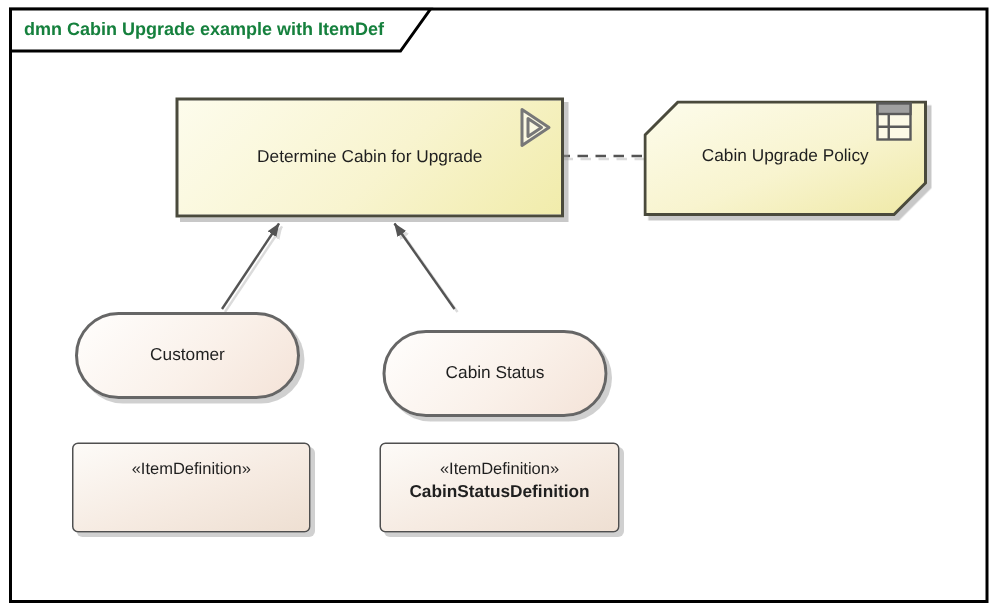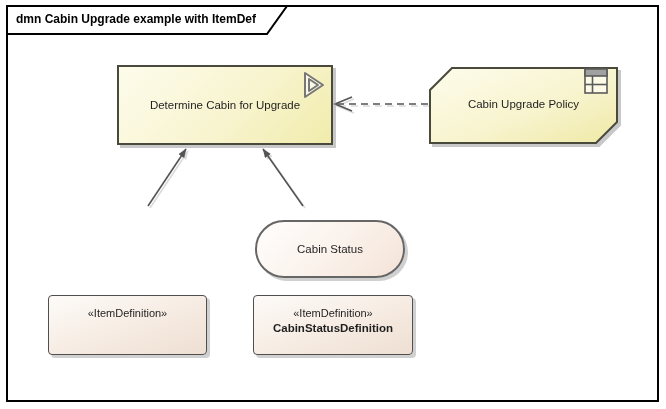--- a/index.html
+++ b/index.html
@@ -7,27 +7,27 @@
     position:relative;width:666px;height:409px;background:#fff;overflow:hidden;
     font-family:"Liberation Sans", sans-serif;color:var(--text,#1f1f1f);
   }
   .frame{
     position:absolute;left:6px;top:5px;width:653px;height:397px;
     border:2px solid var(--frame-border,#000);box-sizing:border-box;background:#fff;
   }
   .tab-svg{position:absolute;left:6px;top:5px;}
   .tab-text{
     position:absolute;left:16px;top:12px;font-size:12px;font-weight:bold;
-    white-space:nowrap;color:#000000;
+    white-space:nowrap;color:#15803d;
   }
   .connectors{position:absolute;left:0;top:0;pointer-events:none;
     filter:drop-shadow(2px 2px 0 rgba(175,175,175,.45));}
   .node-label{font-size:11.5px;line-height:14px;color:var(--text,#1f1f1f);text-align:center;}
   .decision{
-    position:absolute;left:117px;top:65px;width:216px;height:80px;box-sizing:border-box;
+    position:absolute;left:117px;top:65px;width:259px;height:80px;box-sizing:border-box;
     border:2px solid var(--decision-border,#4a4a3c);
     background:linear-gradient(135deg,var(--decision-fill-light,#fdfcec) 0%,#f8f4cf 55%,var(--decision-fill-dark,#f1ecab) 100%);
     box-shadow:3px 3px 0 rgba(145,145,145,.5);
     display:flex;align-items:center;justify-content:center;
   }
   .decision-icon{position:absolute;right:5px;top:4px;}
   .bkm-shape-svg{position:absolute;left:429px;top:67px;filter:drop-shadow(3px 3px 0 rgba(145,145,145,.5));}
   .bkm-label{position:absolute;left:430px;top:97px;width:187px;}
   .bkm-icon{position:absolute;left:584px;top:68px;}
   .input-data{
@@ -98,20 +98,23 @@
     <polygon points="23,1 188,1 188,55 167,76 1,76 1,23" fill="url(#bkmGrad)" stroke="#4a4a3c" stroke-width="2" stroke-linejoin="miter"></polygon>
   </svg>
   <div class="bkm-label node-label">Cabin Upgrade Policy</div>
   <svg class="bkm-icon" width="25" height="27" viewBox="0 0 25 27">
     <rect x="1" y="1" width="22" height="24" fill="#fcf9e6" stroke="#5a5a5a" stroke-width="1.6"></rect>
     <rect x="1" y="1" width="22" height="7" fill="#a0a0a0" stroke="#5a5a5a" stroke-width="1.6"></rect>
     <line x1="1" y1="16.5" x2="23" y2="16.5" stroke="#5a5a5a" stroke-width="1.6"></line>
     <line x1="8.5" y1="8" x2="8.5" y2="25" stroke="#5a5a5a" stroke-width="1.6"></line>
   </svg>
 
+  <div class="input-data input-customer">
+    <span class="node-label">Customer</span>
+  </div>
   <div class="input-data input-cabin-status">
     <span class="node-label">Cabin Status</span>
   </div>
 
   <div class="itemdef itemdef-customer">
     <span class="stereotype">«ItemDefinition»</span>
   </div>
   <div class="itemdef itemdef-cabin-status">
     <span class="stereotype">«ItemDefinition»</span>
     <span class="itemdef-name">CabinStatusDefinition</span>

